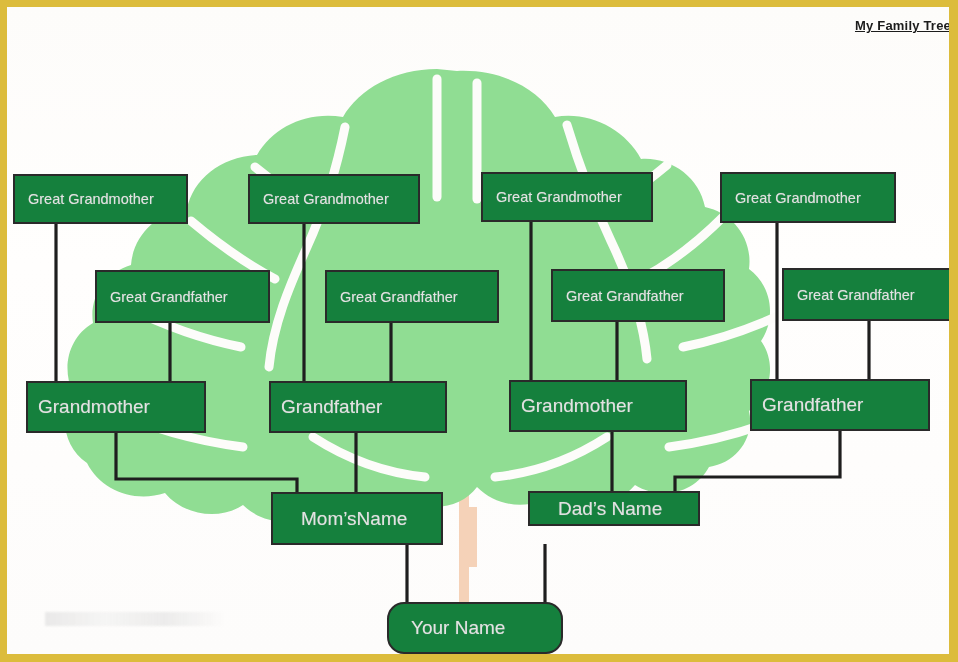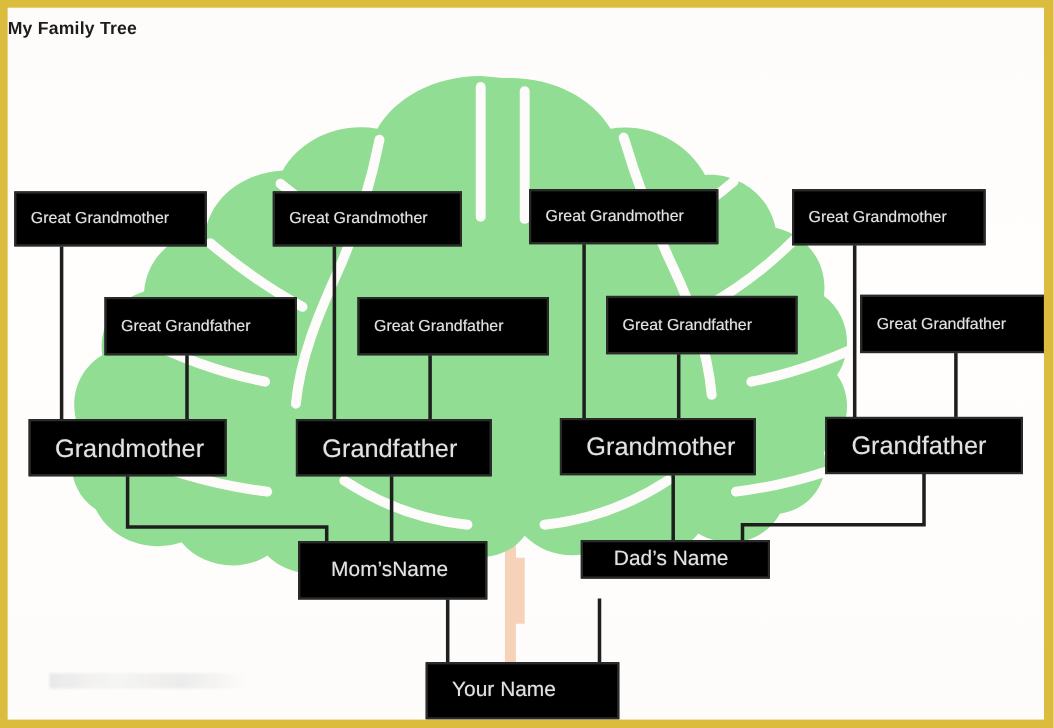--- a/index.html
+++ b/index.html
@@ -43,59 +43,60 @@
     z-index: 1;
     pointer-events: none;
   }
 
   
   .title {
     position: absolute;
     top: 11px;
     left: 0;
     width: 944px;
-    text-align: left;
-    font-size: 16px;
+    text-align: right;
+    font-size: 13px;
     font-weight: bold;
     color: #1c1c1c;
     letter-spacing: 0.2px;
     z-index: 6;
+    text-decoration: underline;
   }
 
   
   .lines {
     position: absolute;
     left: 0;
     top: 0;
     width: 944px;
     height: 647px;
     z-index: 3;
     pointer-events: none;
   }
 
   
   .node {
     position: absolute;
     box-sizing: border-box;
-    background: #000000;
+    background: #15803d;
     border: 2px solid #2a2a2a;
     display: flex;
     align-items: center;
     z-index: 4;
   }
   .node .label {
     width: 100%;
     padding-left: 14px;
     color: #e2e2e2;
     text-shadow: 0 0 1px rgba(200,200,200,0.55);
     white-space: nowrap;
     overflow: hidden;
   }
   .tier-great .label { font-size: 14.5px; padding-left: 13px; }
-  .tier-grand .label { font-size: 23px;   padding-left: 22px; }
+  .tier-grand .label { font-size: 19px;   padding-left: 10px; }
   .tier-parent .label { font-size: 19px;  padding-left: 28px; }
   .tier-self  .label { font-size: 19px;   padding-left: 22px; }
 
   .watermark {
     position: absolute;
     left: 38px;
     top: 605px;
     width: 180px;
     height: 14px;
     z-index: 2;
@@ -246,19 +247,19 @@
   </div>
 
   <div class="node tier-parent" style="left:264px; top:485px; width:172px; height:53px;">
     <span class="label">Mom’sName</span>
   </div>
 
   <div class="node tier-parent" style="left:521px; top:484px; width:172px; height:35px;">
     <span class="label">Dad’s Name</span>
   </div>
 
-  <div class="node tier-self" style="left:380px; top:595px; width:176px; height:52px;">
+  <div class="node tier-self" style="left:380px; top:595px; width:176px; height:52px;border-radius:17px;">
     <span class="label">Your Name</span>
   </div>
 
   <div class="watermark"></div>
 
 </div>
 
 </body></html>

